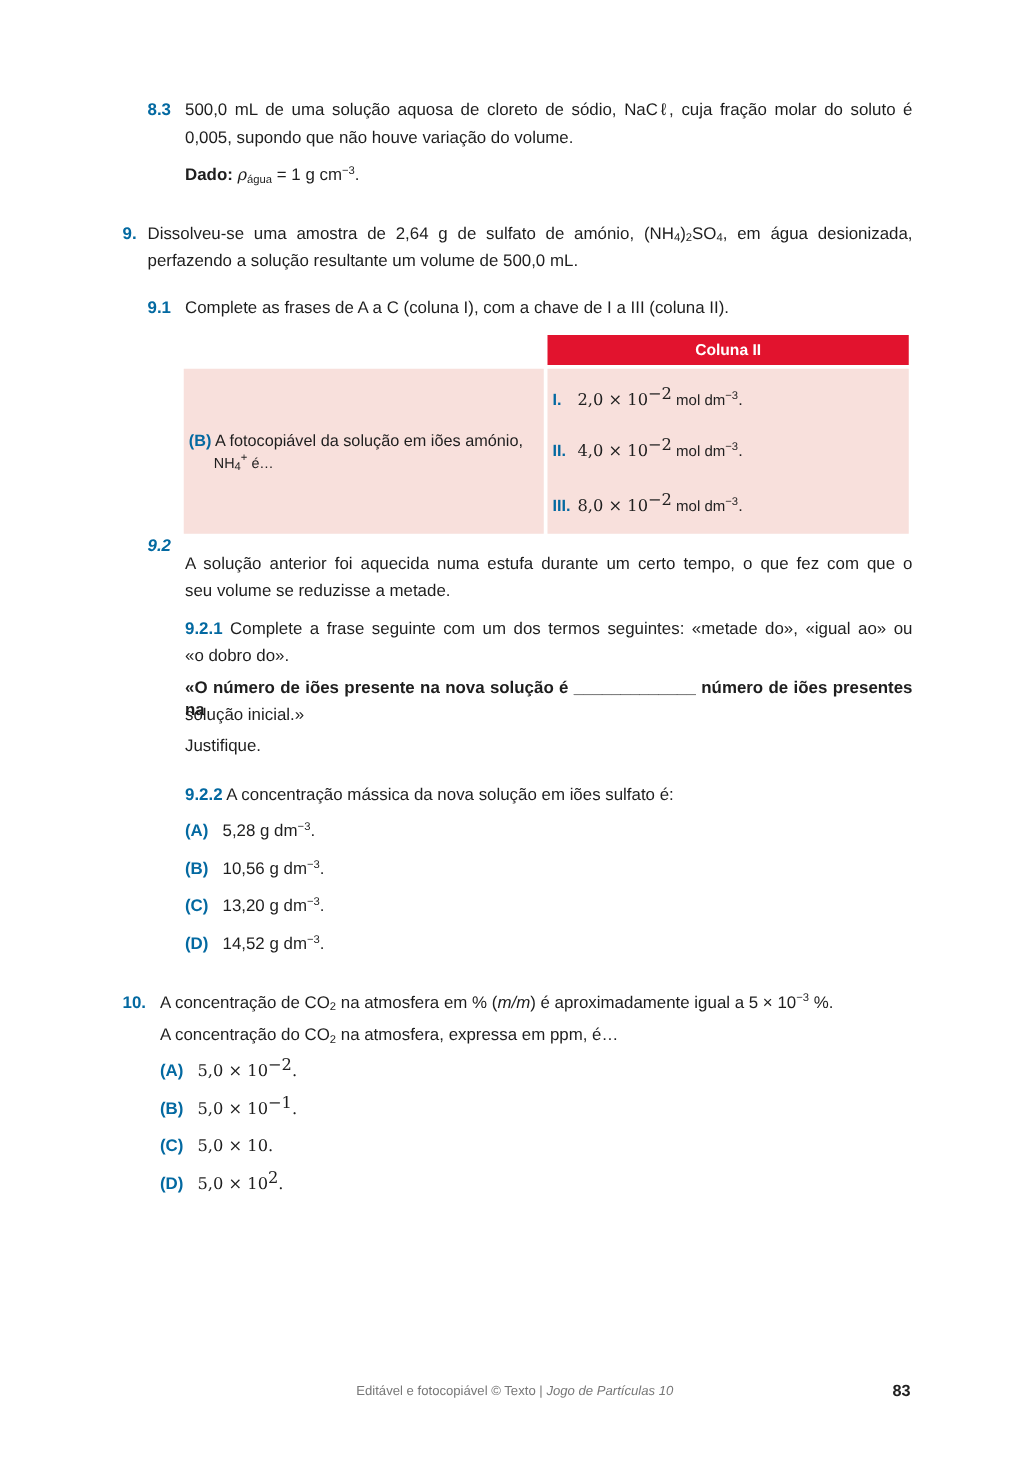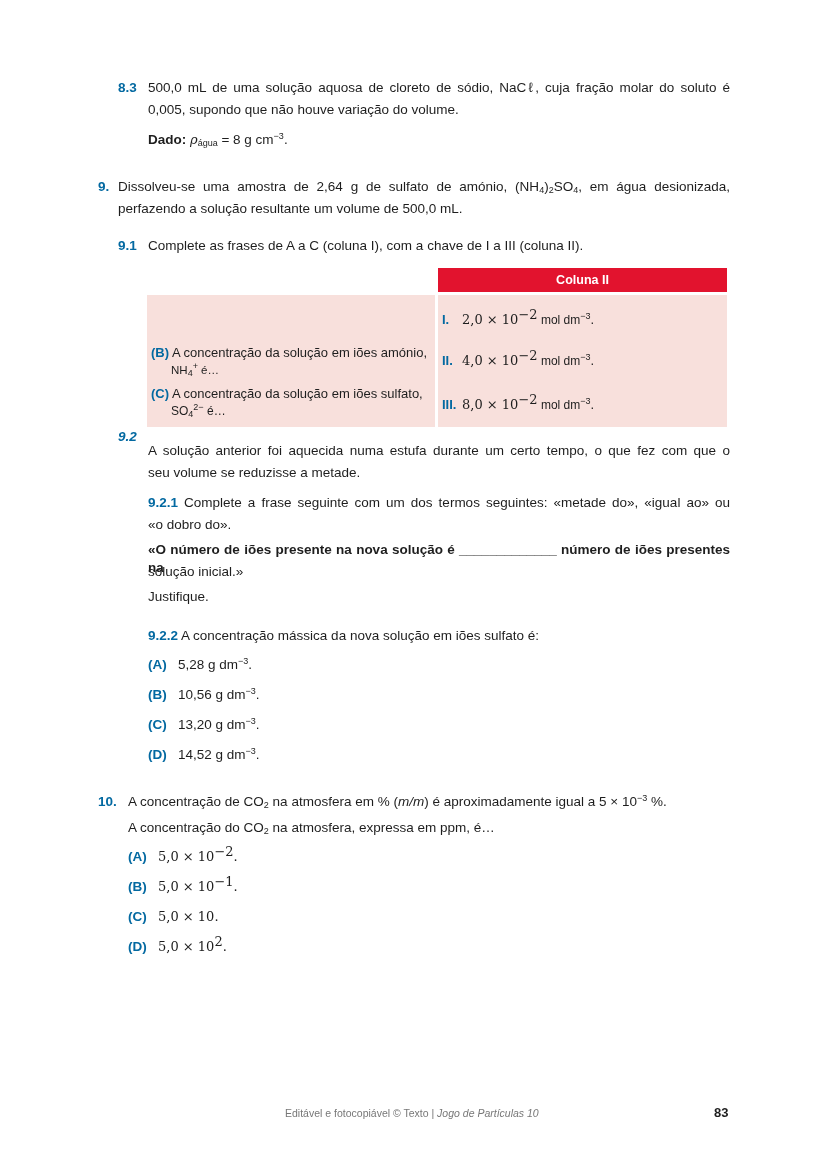--- a/index.html
+++ b/index.html
@@ -32,21 +32,21 @@
 </style>
 </head>
 <body>
 
 <div>
   <span class="line red" style="left:118px; top:79px;">8.3</span>
   <div class="line just" style="left:148px; top:79px; width:582px;">500,0 mL de uma solução aquosa de cloreto de sódio, NaCℓ, cuja fração molar do soluto é</div>
   <div class="line" style="left:148px; top:101px;">0,005, supondo que não houve variação do volume.</div>
   <div class="line" style="left:148px; top:131px;">
     <b>Dado:</b>
-    <i class="math">ρ</i><sub>água</sub><span> = 8 g cm</span><sup>−3</sup><span>.</span>
+    <i class="math">ρ</i><sub>água</sub><span> = 1 g cm</span><sup>−3</sup><span>.</span>
   </div>
 </div>
 
 <div>
   <span class="line red" style="left:98px; top:178px;">9.</span>
   <div class="line just" style="left:118px; top:178px; width:612px;">
     <span>Dissolveu-se uma amostra de 2,64 g de sulfato de amónio, (NH</span><sub>4</sub><span>)</span><sub>2</sub><span>SO</span><sub>4</sub><span>, em água desionizada,</span>
   </div>
   <div class="line" style="left:118px; top:200px;">perfazendo a solução resultante um volume de 500,0 mL.</div>
 </div>
@@ -55,27 +55,22 @@
   <span class="line red" style="left:118px; top:237px;">9.1</span>
   <div class="line" style="left:148px; top:237px;">Complete as frases de A a C (coluna I), com a chave de I a III (coluna II).</div>
 
   <div class="tbl">
     <div class="th" style="left:291px; width:289px;">Coluna II</div>
     <div class="tb" style="left:0; width:288px;"></div>
     <div class="tb" style="left:291px; width:289px;"></div>
 
     <div class="cell-text" style="left:4px; top:76px;">
       <span class="red">(B)</span>
-      <span>A concentração da solução em iões amónio,</span><br>
+      <span>A fotocopiável da solução em iões amónio,</span><br>
       <span style="padding-left:20px; font-size:11.5px;"><span>NH</span><sub>4</sub><sup>+</sup><span> é…</span></span>
-    </div>
-    <div class="cell-text" style="left:4px; top:117px;">
-      <span class="red">(C)</span>
-      <span>A concentração da solução em iões sulfato,</span><br>
-      <span style="padding-left:20px; font-size:12px;"><span>SO</span><sub>4</sub><sup>2−</sup><span> é…</span></span>
     </div>
 
     <div class="cell-text" style="left:295px; top:43px; white-space:nowrap;">
       <span class="red" style="display:inline-block; width:20px;">I.</span><span class="math">2,0 × 10</span><sup class="math">−2</sup><span style="font-size:12px;"> mol dm</span><sup>−3</sup><span>.</span>
     </div>
     <div class="cell-text" style="left:295px; top:84px; white-space:nowrap;">
       <span class="red" style="display:inline-block; width:20px;">II.</span><span class="math">4,0 × 10</span><sup class="math">−2</sup><span style="font-size:12px;"> mol dm</span><sup>−3</sup><span>.</span>
     </div>
     <div class="cell-text" style="left:295px; top:128px; white-space:nowrap;">
       <span class="red" style="display:inline-block; width:20px;">III.</span><span class="math">8,0 × 10</span><sup class="math">−2</sup><span style="font-size:12px;"> mol dm</span><sup>−3</sup><span>.</span>

